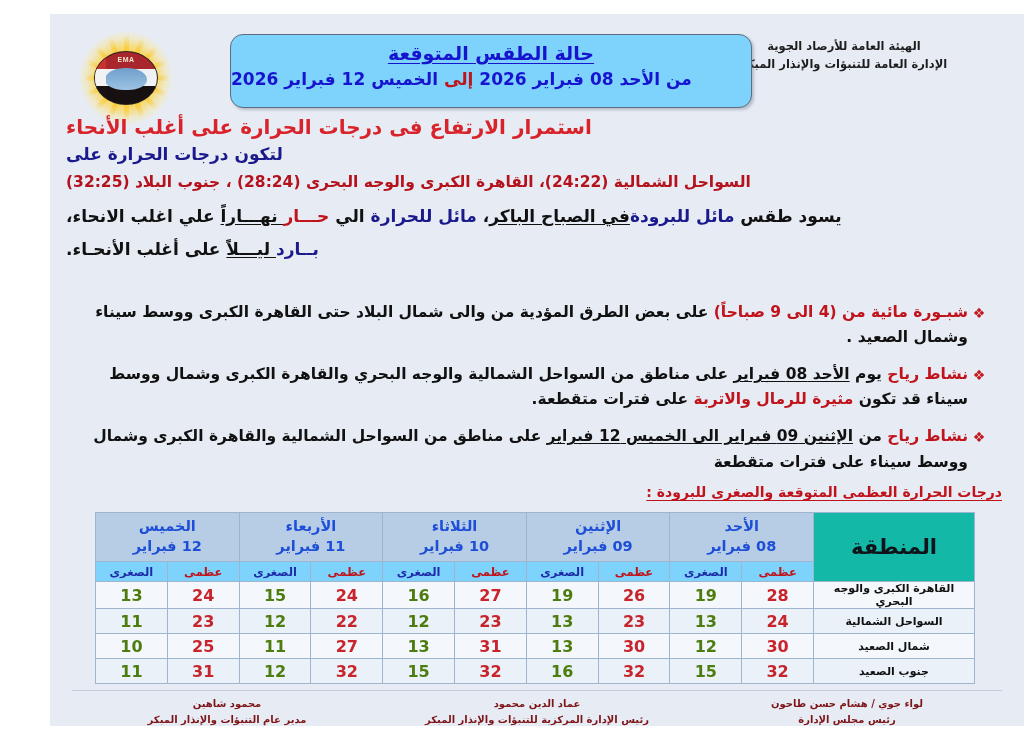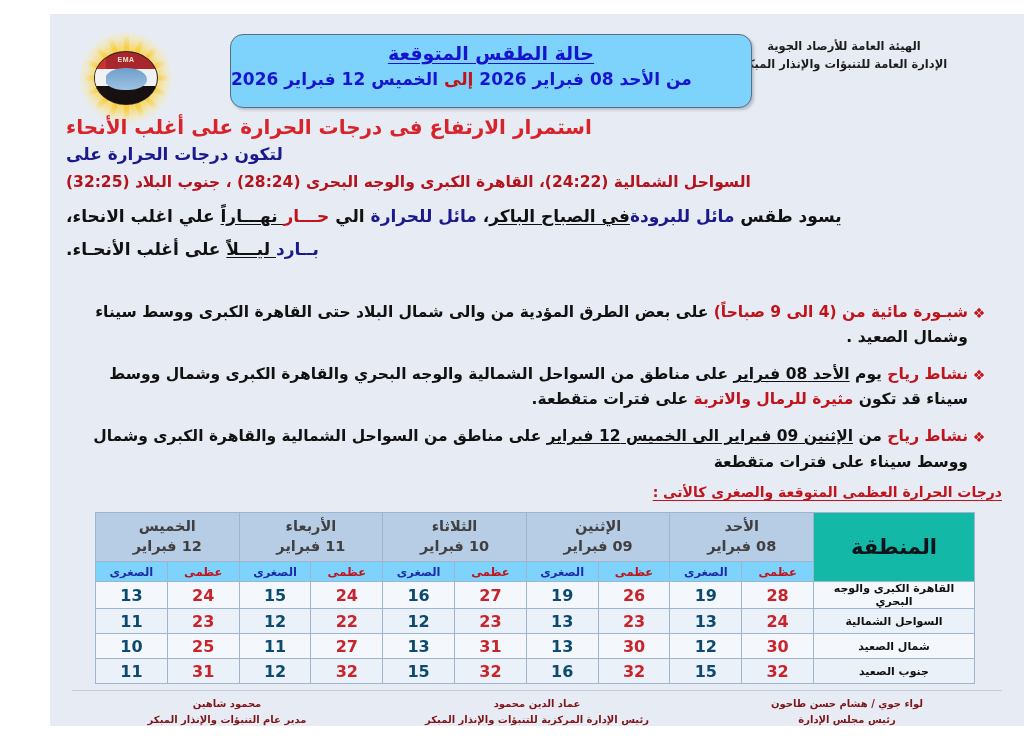--- a/index.html
+++ b/index.html
@@ -106,35 +106,35 @@
   #tbl{
     position:absolute;left:45px;top:498px;width:880px;
     border-collapse:collapse;direction:rtl;
     table-layout:fixed;
   }
   #tbl td,#tbl th{
     border:1px solid #9fb4cd;
     padding:0;text-align:center;vertical-align:middle;
   }
   .dayhead{
-    background:#b7cde5;color:#404040;font-weight:bold;
+    background:#b7cde5;color:#1d4ed8;font-weight:bold;
     font-size:14.5px;height:48px;line-height:1.35;
   }
   .dayhead .dl{display:block;}
   .regionhead{
     background:#14b8a6;color:#10131a;font-weight:bold;font-size:21px;
     width:160px;
   }
   .subhead{height:19px;font-size:11.5px;font-weight:bold;background:#7dd3fc;}
   .sub-max{color:#c0131b;}
   .sub-min{color:#1e2ca8;}
   .datarow td{height:24px;background:#f4f8fc;}
   .datarow:nth-child(even) td{background:#eaf1f8;}
   .vmax{color:#c8242b;font-weight:bold;font-size:16px;}
-  .vmin{color:#0c4a6e;font-weight:bold;font-size:16px;}
+  .vmin{color:#4d7c0f;font-weight:bold;font-size:16px;}
   .regioncell{
     color:#101010;font-weight:bold;font-size:11px;
     background:#f4f8fc;padding:0 6px;text-align:center;
   }
   
   #footer{
     position:absolute;left:22px;top:676px;width:930px;
     display:flex;flex-direction:row;justify-content:space-between;
     border-top:1px solid #c3ccda;padding-top:5px;
   }
@@ -212,21 +212,21 @@
 
       <div class="bullet">
         <div class="bmark">❖</div>
         <div class="btext">
           <span class="red">نشاط رياح</span><span> من </span><span class="u">الإثنين 09 فبراير الى الخميس 12 فبراير</span><span> على مناطق من السواحل الشمالية والقاهرة الكبرى وشمال ووسط سيناء على فترات متقطعة</span>
         </div>
       </div>
 
     </div>
 
-    <div id="tcaption">درجات الحرارة العظمى المتوقعة والصغرى كالأتى :</div>
+    <div id="tcaption">درجات الحرارة العظمى المتوقعة والصغرى للبرودة :</div>
 
     <table id="tbl">
       <thead>
         <tr>
           <th class="regionhead" rowspan="2">المنطقة</th>
         <th class="dayhead" colspan="2">
               <span class="dl">الأحد</span>
               <span class="dl">08 فبراير</span>
             </th>
             <th class="dayhead" colspan="2">

